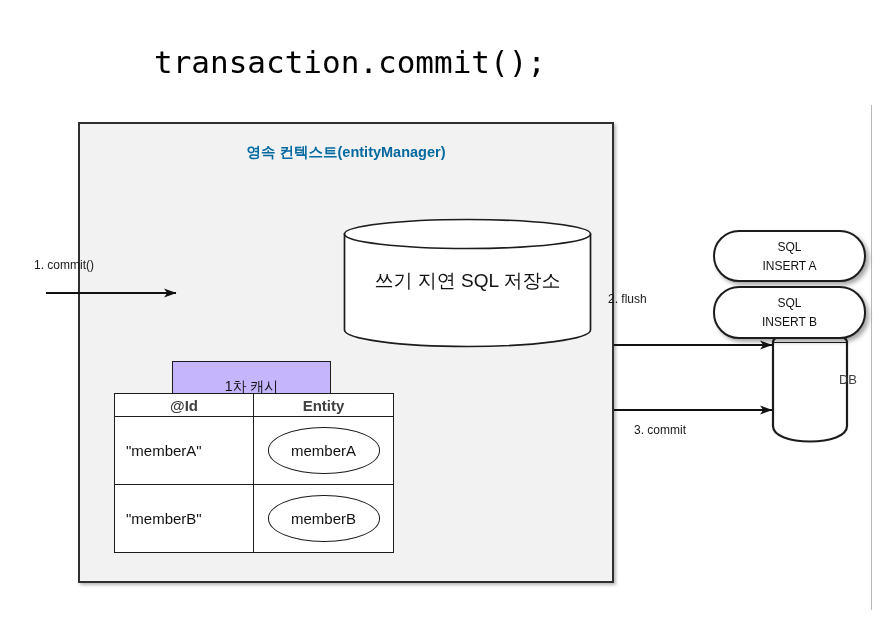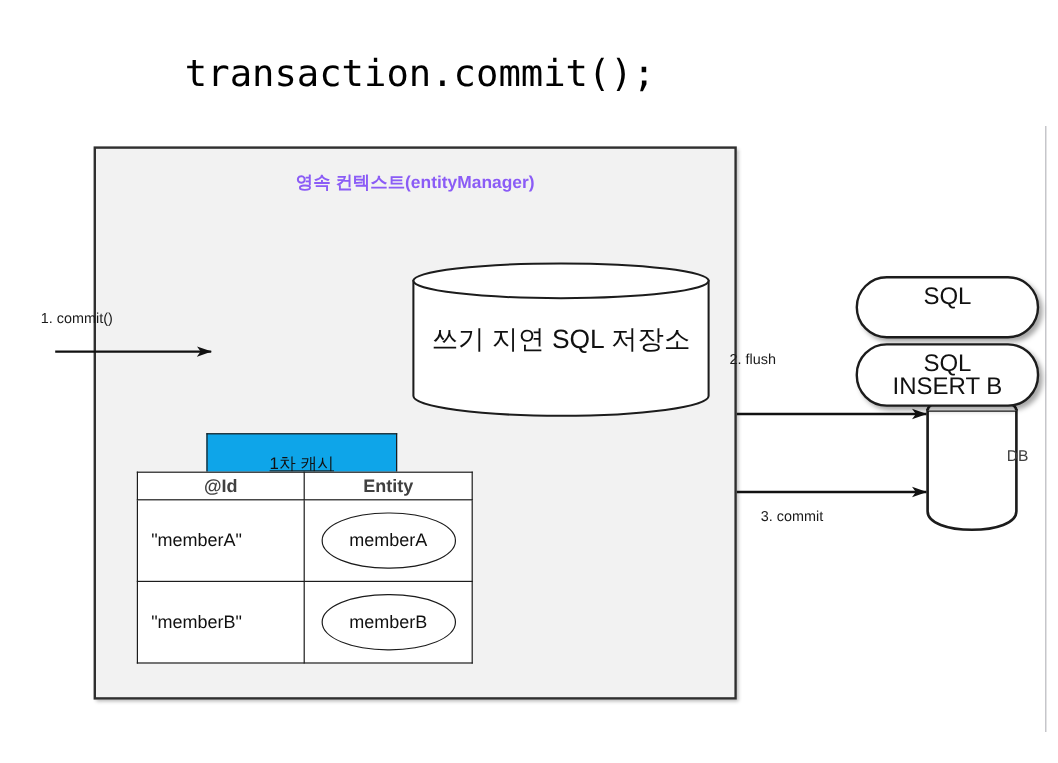--- a/index.html
+++ b/index.html
@@ -58,59 +58,58 @@
     box-shadow: 2px 2px 3px rgba(0,0,0,0.28);
   }
   .context-title {
     position: absolute;
     left: 78px;
     top: 143px;
     width: 536px;
     text-align: center;
     font-size: 14.5px;
     font-weight: bold;
-    color: #8b5cf6;
+    color: #0369a1;
   }
 
   
   .cyl {
     position: absolute;
     left: 343px;
     top: 218px;
     width: 249px;
     height: 130px;
   }
   .cyl svg { display: block; overflow: visible; }
   .cyl-label {
     position: absolute;
     left: 343px;
     top: 268px;
     width: 249px;
     text-align: center;
-    font-size: 22px;
+    font-size: 19px;
     color: #111111;
   }
 
   
   .cache-tag {
     position: absolute;
     left: 172px;
     top: 361px;
     width: 159px;
     height: 51px;
-    background: #0ea5e9;
+    background: #c4b5fd;
     border: 1.6px solid #1c1c1c;
     border-bottom: none;
     box-sizing: border-box;
     display: flex;
     align-items: center;
     justify-content: center;
     font-size: 14px;
     color: #111111;
-    text-decoration: underline;
   }
 
   
   .cache-table {
     position: absolute;
     left: 114px;
     top: 393px;
     width: 277px;
     border-collapse: collapse;
     background: #ffffff;
@@ -177,21 +176,21 @@
   
   .sqlbox {
     position: absolute;
     width: 153px;
     background: #ffffff;
     border: 2.2px solid #1c1c1c;
     border-radius: 26px;
     box-sizing: border-box;
     box-shadow: 3px 3px 4px rgba(0,0,0,0.35);
     text-align: center;
-    font-size: 20px;
+    font-size: 12px;
     line-height: 19px;
     color: #111111;
     padding-top: 6px;
   }
   .sqlbox-a { left: 713px; top: 230px; height: 52px; }
   .sqlbox-b { left: 713px; top: 286px; height: 53px; }
   .sqlbox .l1, .sqlbox .l2 { display: block; }
 
   
   .dbcyl {
@@ -278,19 +277,20 @@
   <div class="dbcyl">
     <svg width="80" height="112" viewBox="0 0 80 112">
       <path d="M3,10 L3,94 C3,104 20,109.5 40,109.5 C60,109.5 77,104 77,94 L77,10 Z" fill="#ffffff" stroke="#1c1c1c" stroke-width="2.2" style="filter:none"></path>
       <path d="M3,10 C3,3 20,0.5 40,0.5 C60,0.5 77,3 77,10" fill="#ffffff" stroke="#1c1c1c" stroke-width="2.2"></path>
     </svg>
   </div>
   <div class="db-label">DB</div>
 
   <div class="sqlbox sqlbox-a">
     <span class="l1">SQL</span>
+    <span class="l2">INSERT A</span>
   </div>
   <div class="sqlbox sqlbox-b">
     <span class="l1">SQL</span>
     <span class="l2">INSERT B</span>
   </div>
 
 </div>
 
 </body></html>

